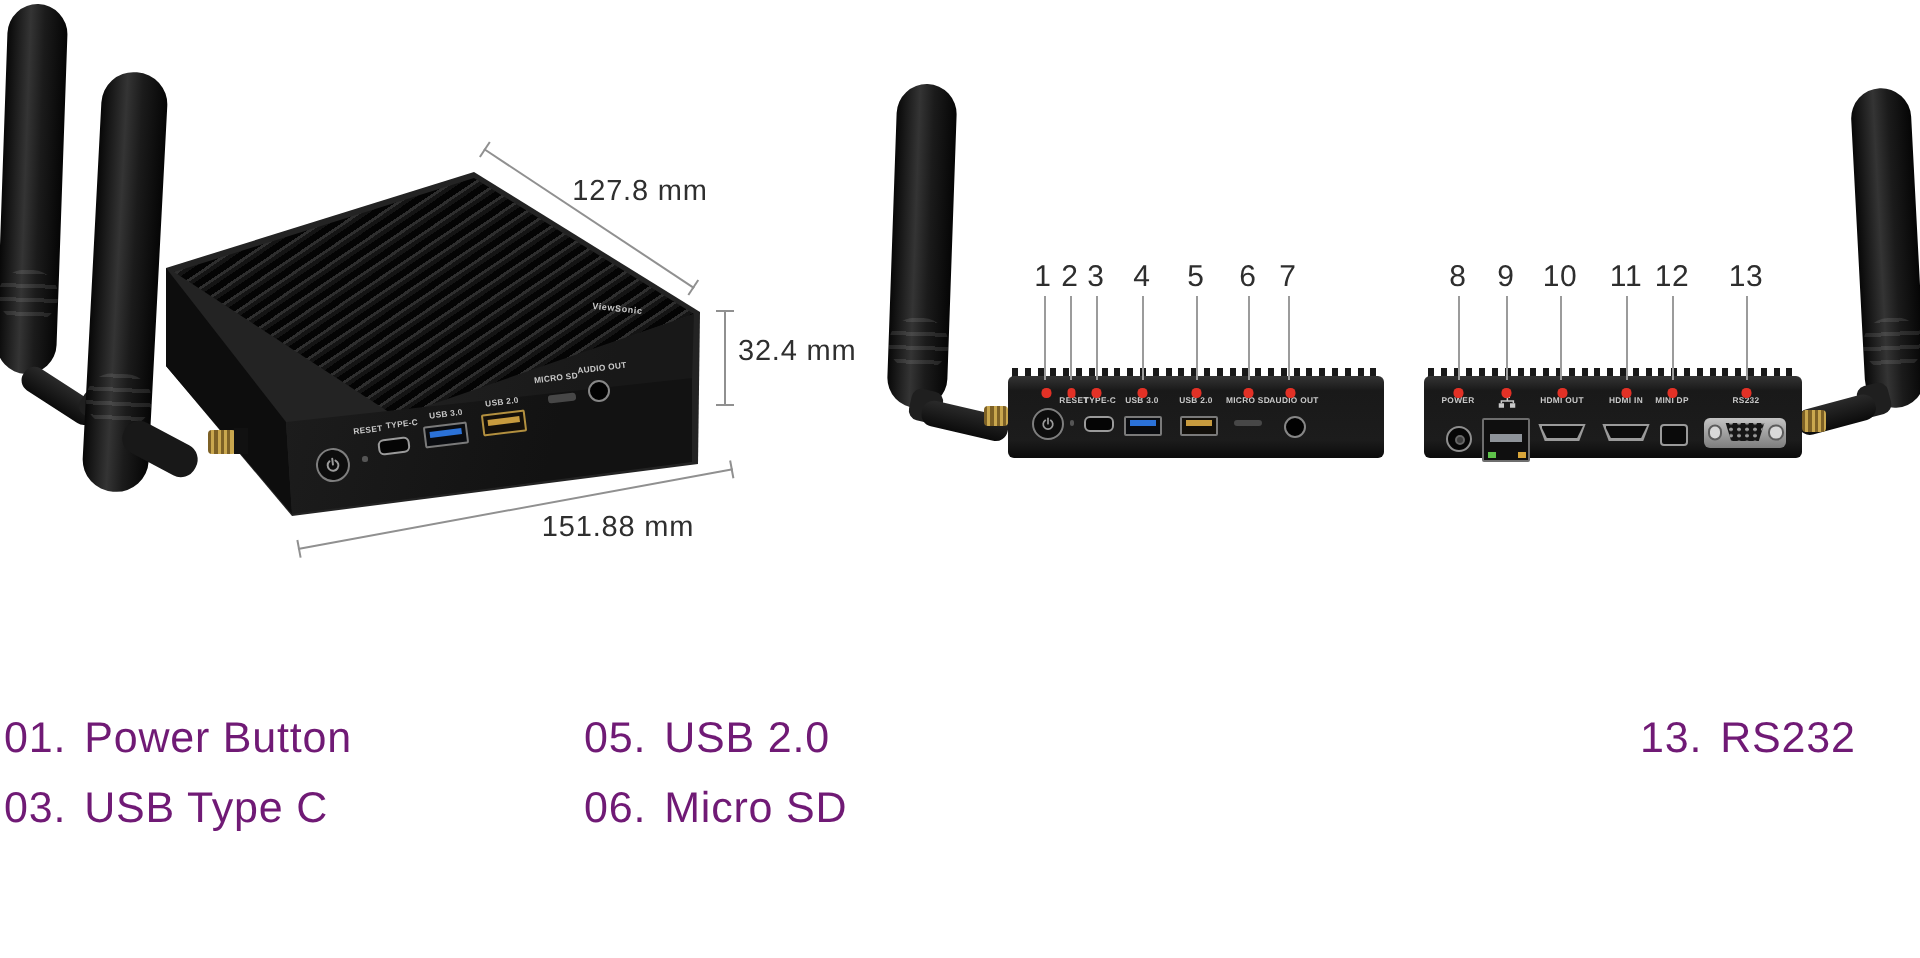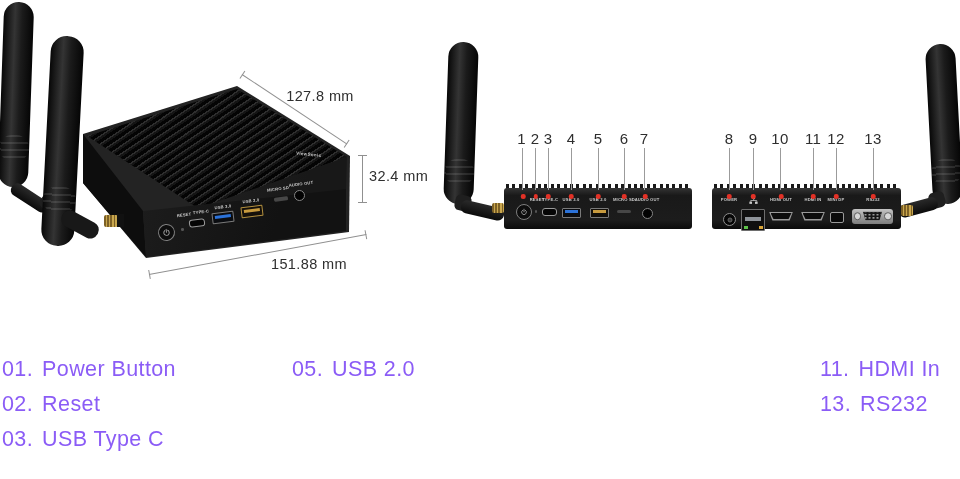--- a/index.html
+++ b/index.html
@@ -82,21 +82,21 @@
   .db9{position:absolute;background:linear-gradient(180deg,#c4c4c4,#7d7d7d);border-radius:3px;}
   .db9 .screw{position:absolute;top:50%;width:5.5px;height:5.5px;border-radius:50%;transform:translateY(-50%);
               background:#d8d8d8;border:1px solid #5c5c5c;}
   .db9 .dsub{position:absolute;left:50%;top:50%;width:23px;height:9px;transform:translate(-50%,-50%);
              background:#161616;clip-path:polygon(8% 0,92% 0,80% 100%,20% 100%);
              background-image:radial-gradient(circle,#9a9a9a .8px,rgba(0,0,0,0) 1px);
              background-size:4px 3.2px;background-position:2px 1.6px;}
 
   
   .legend-col{position:absolute;top:352px;}
-  .legend-item{display:block;height:34.8px;line-height:34.8px;font-size:21.5px;color:#8b5cf6;letter-spacing:.4px;white-space:nowrap;}
+  .legend-item{display:block;height:34.8px;line-height:34.8px;font-size:21.5px;color:#701a75;letter-spacing:.4px;white-space:nowrap;}
   .legend-num{margin-right:9px;}
 </style>
 </head>
 <body>
 
 <div class="canvas">
 
   <div>
 
     <div class="ant" style="left:1px;top:2px;width:30px;height:185px;transform:rotate(2deg);"></div>
@@ -268,27 +268,26 @@
     <div class="cline" style="left:753px;"></div>
     <div class="cline" style="left:780px;"></div>
     <div class="cline" style="left:813px;"></div>
     <div class="cline" style="left:836px;"></div>
     <div class="cline" style="left:873px;"></div>
   </div>
 
   <div>
     <div class="legend-col" style="left:2px;">
       <div class="legend-item"><span class="legend-num">01.</span><span>Power Button</span></div>
-      <div class="legend-item"><span class="legend-num">02.</span><span>Reset</span></div>
       <div class="legend-item"><span class="legend-num">03.</span><span>USB Type C</span></div>
     </div>
     <div class="legend-col" style="left:292px;">
       <div class="legend-item"><span class="legend-num">05.</span><span>USB 2.0</span></div>
+      <div class="legend-item"><span class="legend-num">06.</span><span>Micro SD</span></div>
     </div>
     <div class="legend-col" style="left:553px;">
     </div>
     <div class="legend-col" style="left:820px;">
-      <div class="legend-item"><span class="legend-num">11.</span><span>HDMI In</span></div>
       <div class="legend-item"><span class="legend-num">13.</span><span>RS232</span></div>
     </div>
   </div>
 
 </div>
 
 </body></html>

